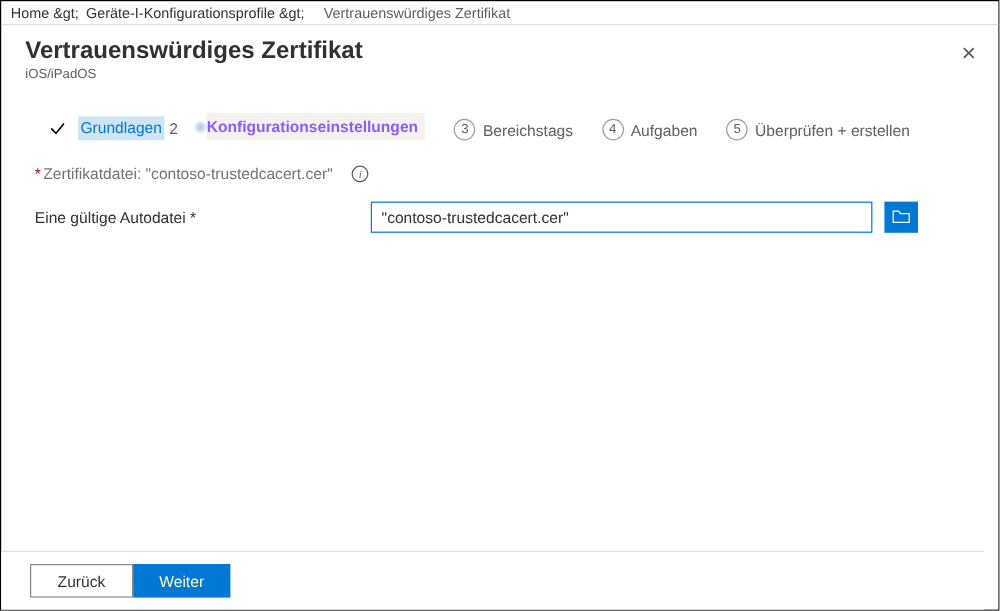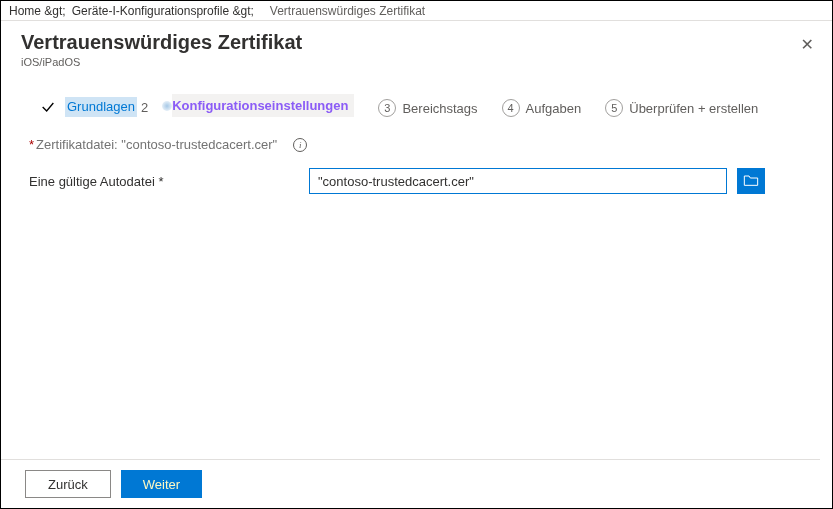--- a/index.html
+++ b/index.html
@@ -27,21 +27,21 @@
     .content { padding: 6px 28px; }
     .field-row { display: flex; align-items: center; margin-bottom: 16px; }
     .cert-label { font-size: 13px; color: #737373; }
     .req { color: #a80000; margin-right: 2px; }
     .info-icon { width: 14px; height: 14px; border: 1px solid #605e5c; border-radius: 50%; display: inline-flex; align-items: center; justify-content: center; font-size: 9px; color: #605e5c; margin-left: 16px; font-style: italic; font-family: Georgia, serif; cursor: pointer; }
     .file-row { display: flex; align-items: center; }
     .file-label { width: 280px; font-size: 13px; color: #323130; }
     .file-input { flex: 0 0 418px; height: 26px; border: 1px solid #0078d4; padding: 0 8px; font-size: 13px; color: #323130; outline: none; }
     .browse-btn { width: 28px; height: 26px; background: #0078d4; margin-left: 10px; display: inline-flex; align-items: center; justify-content: center; cursor: pointer; }
     .browse-btn svg { width: 16px; height: 14px; fill: none; stroke: #fff; stroke-width: 1.5; }
-    .footer { position: absolute; bottom: 0; left: 0; right: 12px; border-top: 1px solid #e1dfdd; padding: 10px 24px; display: flex; gap: 10px; background: #fff; }
+    .footer { position: absolute; bottom: 0; left: 0; right: 12px; border-top: 1px solid #e1dfdd; padding: 10px 24px; display: flex; background: #fff; }
     .btn { height: 28px; padding: 0 22px; font-size: 13px; cursor: pointer; border: none; }
     .btn.secondary { background: #fff; border: 1px solid #8a8886; color: #323130; }
     .btn.primary { background: #0078d4; color: #fef9c3; }
     .step1-wrap { display: flex; align-items: center; }
     .step1-wrap .check { margin-right: 4px; }
     .step1-wrap .label { color: #0078d4; font-size: 13px; padding: 2px 2px ; background: #cfe4f5; }
     .step.compact { padding-left: 0; }
   </style>
 </head>
 <body>

